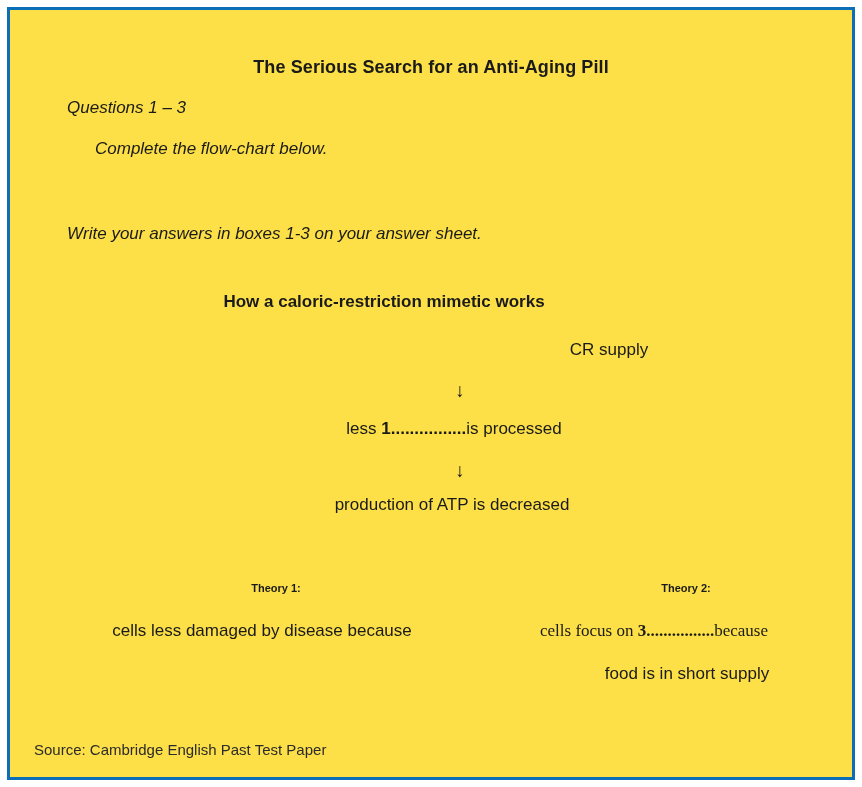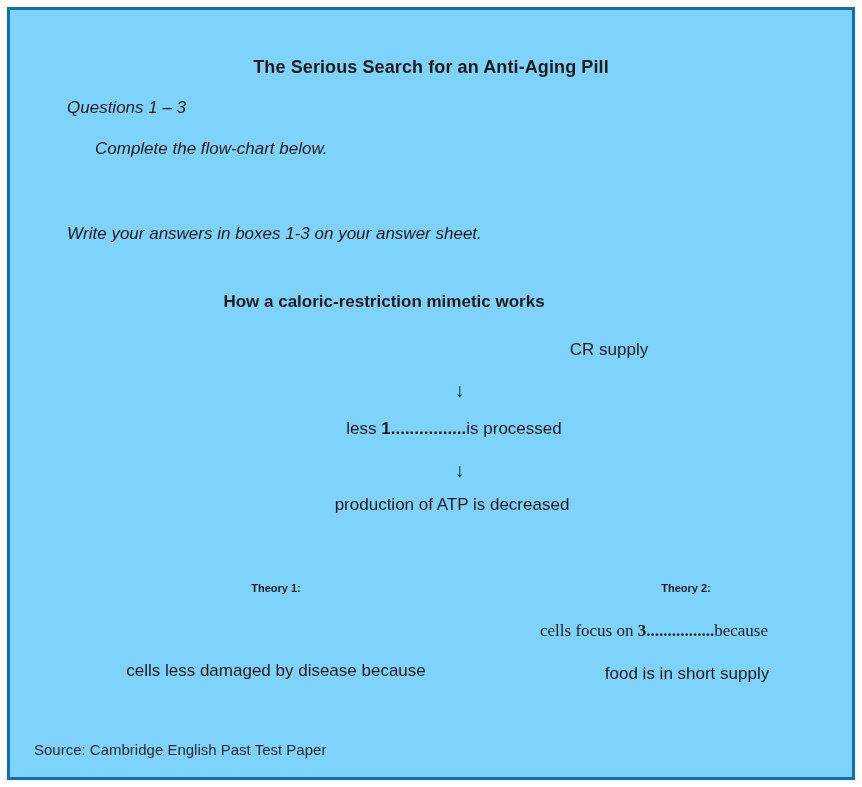--- a/index.html
+++ b/index.html
@@ -15,21 +15,21 @@
     overflow: hidden;
   }
 
   .page {
     position: absolute;
     left: 7px;
     top: 7px;
     width: 842px;   
     height: 767px;  
     border: 3px solid #0d6eb8;
-    background: #7dd3fc;
+    background: #fde047;
     box-sizing: content-box;
   }
 
   .inner {
     position: relative;
     width: 100%;
     height: 100%;
   }
 
   
@@ -54,21 +54,21 @@
 
   #flow-title   { left: 374px; top: 270px; margin-top: 12px; }
 
   #n-crm        { left: 599px; top: 330px; }
   #arr-1        { left: 450px; top: 371px; }
   #n-less       { left: 444px; top: 409px; }
   #arr-2        { left: 450px; top: 451px; }
   #n-atp        { left: 442px; top: 485px; }
 
   #th1-head     { left: 266px; top: 572px; }
-  #th1-l1       { left: 266px; top: 611px; margin-top: 40px; }
+  #th1-l1       { left: 252px; top: 611px; }
   #th1-l2       { left: 245px; top: 654px; }
 
   #th2-head     { left: 676px; top: 572px; }
   #th2-l1       { left: 644px; top: 611px; font-family: Liberation Serif, serif; }
   #th2-l2       { left: 677px; top: 654px; }
 
   #source-line  { left: 24px;  top: 731px; }
 </style>
 </head>
 <body>

